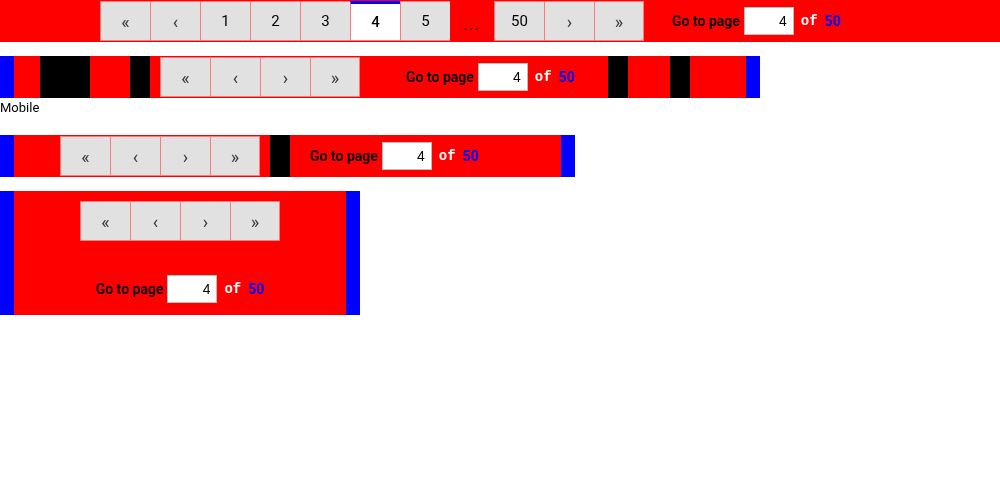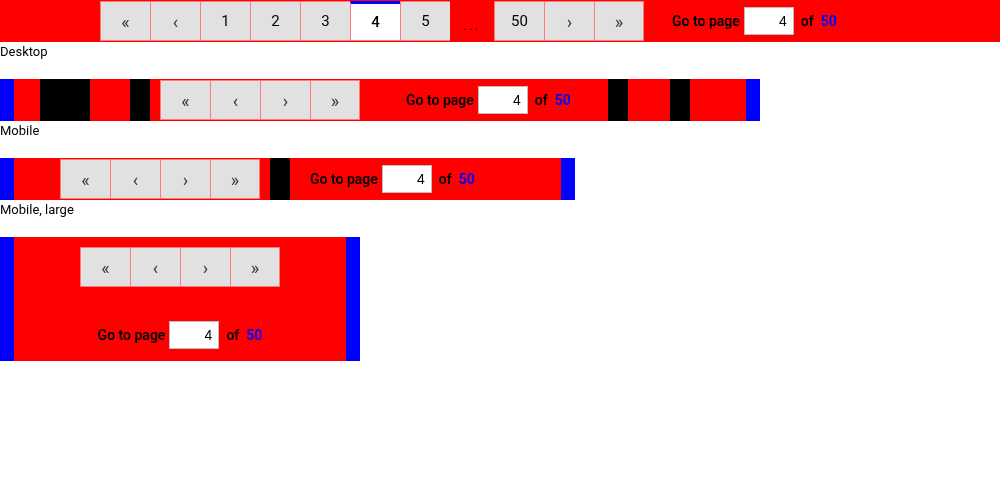--- a/index.html
+++ b/index.html
@@ -91,21 +91,21 @@
   .goto-label { color: #000; white-space: nowrap; }
   .goto-input {
     width: 50px;
     height: 28px;
     background: #fff;
     border: 1px solid #bdbdbd;
     text-align: right;
     padding: 0 6px 0 0;
     font-size: 14px;
   }
-  .goto-of { color:#000000; padding: 0 3px; }
+  .goto-of { color:#ffffff; padding: 0 3px; font-family: Liberation Mono, monospace; }
   .goto-total { color: #0000ff; font-weight: 700; }
 
   
   .frame-tablet {
     width: 760px;
     height: 42px;
     padding-left: 160px;
   }
   .tablet-outer {
     display: flex;
@@ -157,21 +157,20 @@
           <span>»</span>
         </div>
     </div>
     <div class="goto-group">
       <span class="goto-label">Go to page</span>
       <input class="goto-input" value="4" style="">
       <span class="goto-of">of</span>
       <span class="goto-total">50</span>
     </div>
   </div>
-  <span class="variant-label">Desktop</span>
 
   <div class="spacer-v"></div>
 
   <div class="tablet-outer">
     <div class="frame frame-tablet" style="position:relative;">
       <div class="blue-cap-left"></div>
       <div class="pager">
         <div class="page-btn icon">
             <span>«</span>
           </div>
@@ -220,21 +219,20 @@
     </div>
     <div class="goto-group" style="margin-left:22px;">
       <span class="goto-label">Go to page</span>
       <input class="goto-input" value="4" style="">
       <span class="goto-of">of</span>
       <span class="goto-total">50</span>
     </div>
     <div class="blue-cap-right"></div>
     <div style="position:absolute; left:270px; top:0; width:20px; height:42px; background:#000;"></div>
   </div>
-  <span class="variant-label">Mobile, large</span>
 
   <div class="spacer-v"></div>
 
   <div class="frame frame-mobile-small" style="position:relative;">
     <div class="blue-cap-left" style="height:100%;"></div>
     <div class="pager">
       <div class="page-btn icon">
           <span>«</span>
         </div>
       <div class="page-btn icon">

